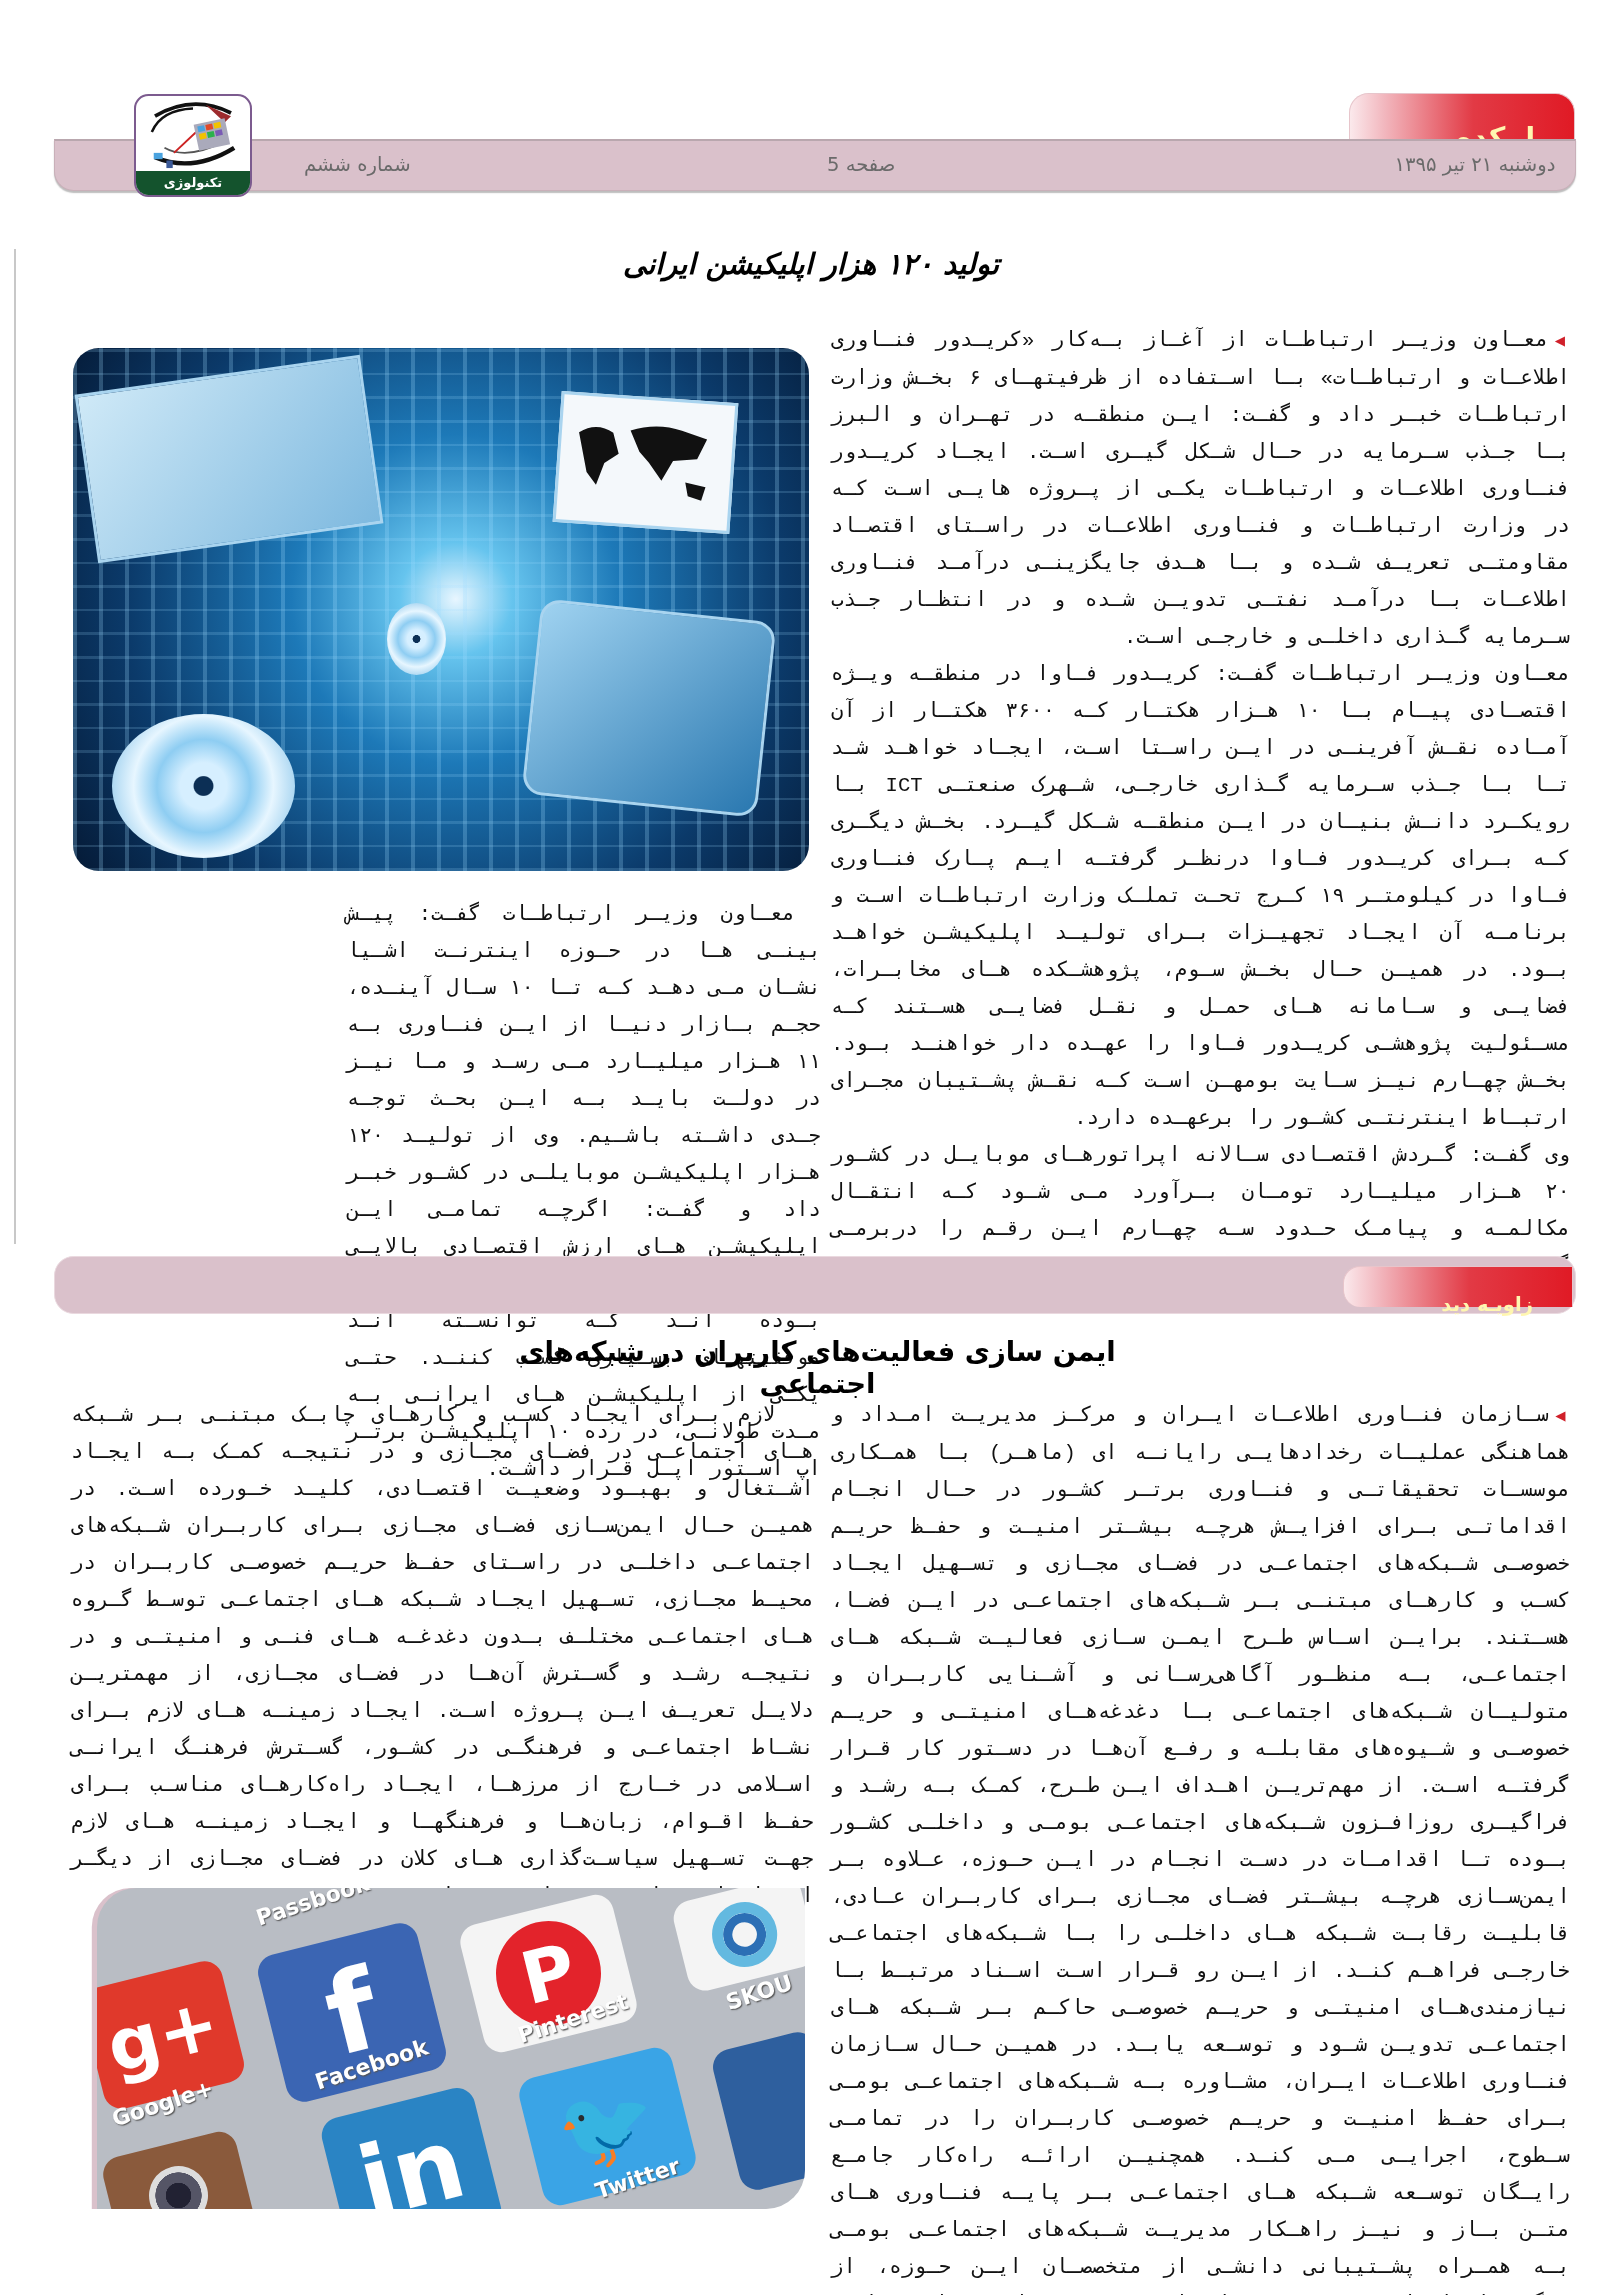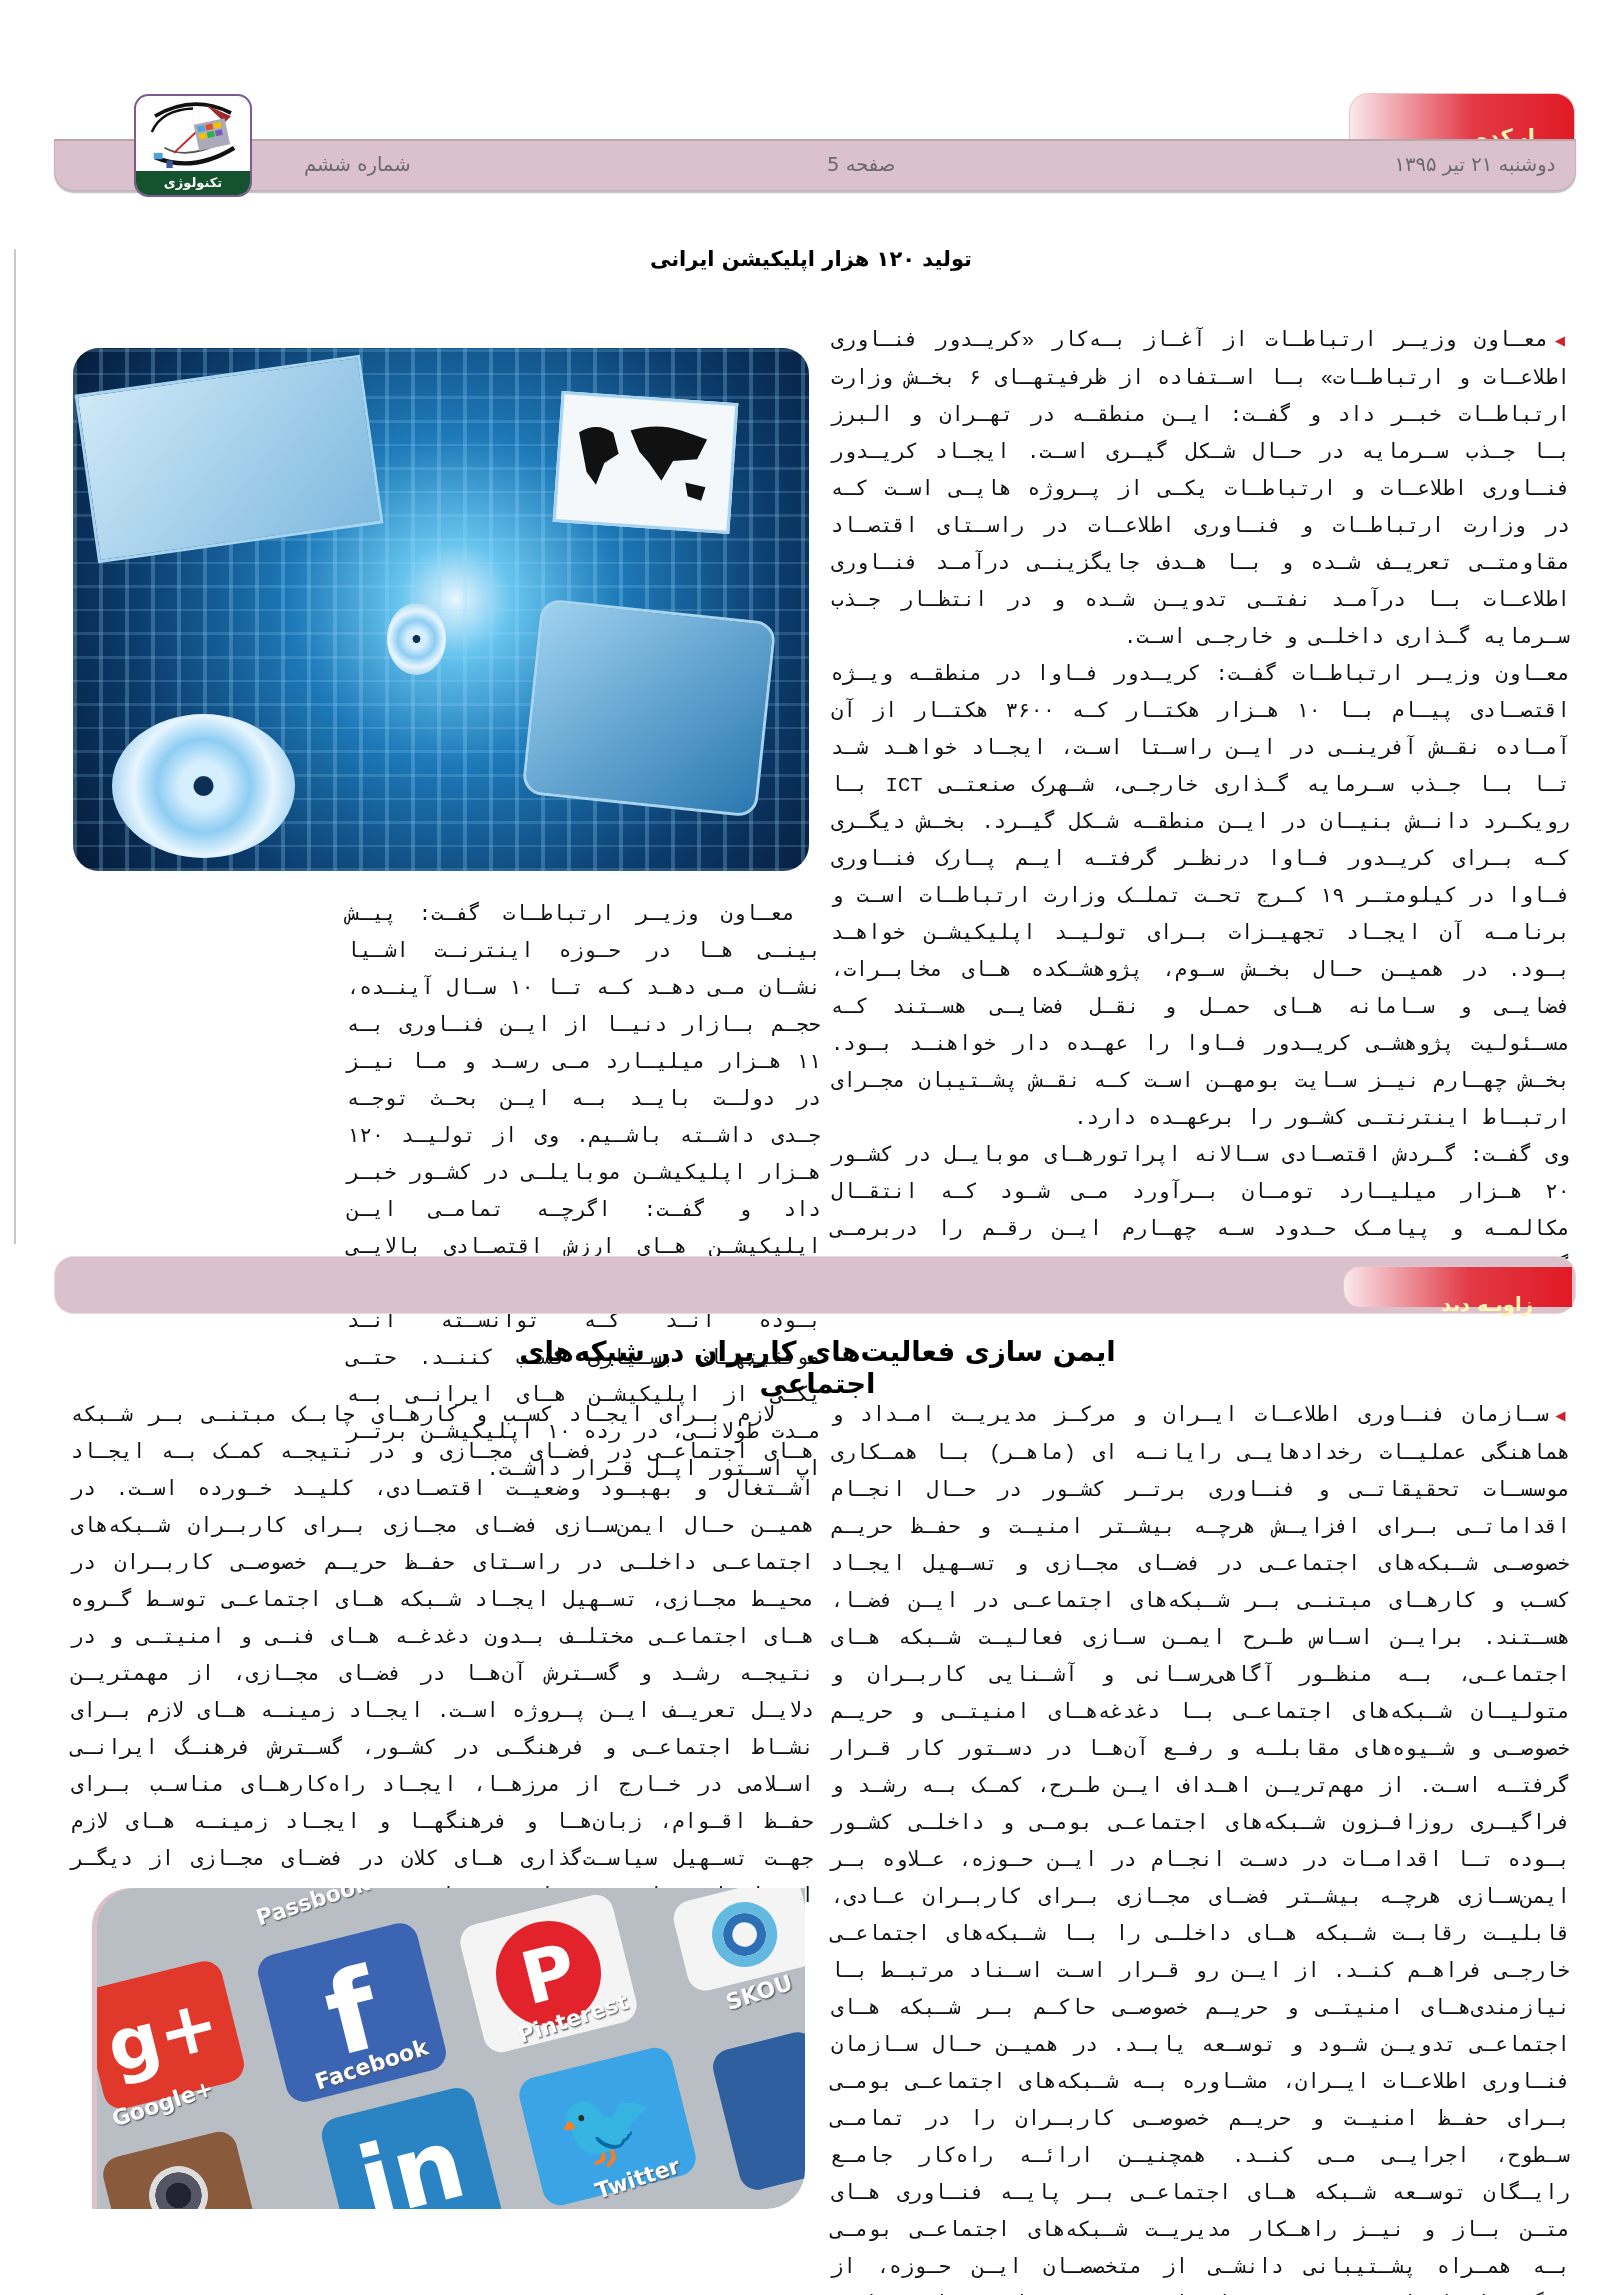--- a/index.html
+++ b/index.html
@@ -8,21 +8,21 @@
 
   
   .section-tab {
     position: absolute; border-radius: 19.6px 19.6px 0 0;
     background: linear-gradient(to left, #e01a25 0%, #e23a45 45%, #f2b8bf 85%, #fbe9ec 100%);
     border: 1.3px solid #e7c5cb; border-bottom: none;
     display: flex; align-items: center; justify-content: flex-end; padding-right: 39px;
   }
   .section-tab span { color: #fff6b0; font-weight: bold; font-family: "DejaVu Sans", sans-serif; }
   #tab-top { left: 1349px; top: 93px; width: 226px; height: 46px; }
-  #tab-top span { font-size: 21px; margin-top: 41px; }
+  #tab-top span { font-size: 28px; margin-top: 41px; }
 
   .header-band {
     position: absolute; left: 54px; top: 139px; width: 1522px; height: 52px;
     background: #dac1cb; border-radius: 0 0 19.6px 19.6px;
     border: 1.3px solid #c9b0b9; border-top: 2px solid #b9a7ae;
     box-shadow: 0 2px 1.3px #bdbdbd;
   }
   .header-band .hb-text { position: absolute; top: 11.8px; font-size: 19.6px; color: #6a6a6a; }
   #hb-date { right: 19.6px; }
   #hb-page { left: 772px; }
@@ -35,21 +35,21 @@
   .logo-art { position: absolute; left: 0; top: 0; width: 100%; height: 77px; }
   .logo-label {
     position: absolute; left: 0; bottom: 0; width: 100%; height: 24px;
     background: #14532d; color: #fff; text-align: center; font-size: 13px; font-weight: bold; line-height: 24px;
   }
 
   .side-rule { position: absolute; left: 14.4px; top: 249px; width: 1.3px; height: 995px; background: #c8c8c8; }
 
   
   .headline { position: absolute; text-align: center; font-weight: bold; font-family: "DejaVu Sans", sans-serif; color: #000; }
-  #headline-1 { left: 484px; top: 247px; width: 654px; font-size: 21px; }
+  #headline-1 { left: 484px; top: 247px; width: 654px; font-size: 29px; font-style: italic; }
 
   .col { position: absolute; direction: rtl; text-align: justify; font-size: 20.6px; line-height: 37px; color: #111; font-family: Liberation Mono, monospace; }
   .col p { text-align-last: right; }
   .bullet { color: #d0202a; font-size: 17px; margin-left: 6.5px; }
   #col-1-right { left: 831px; top: 322px; width: 739px; }
   #col-1-left  { left: 347px; top: 896px; width: 474px; }
 
   .img-frame { position: absolute; border-radius: 26px; overflow: hidden; }
   #img-tech { left: 73px; top: 348px; width: 736px; height: 523px;
     background:

